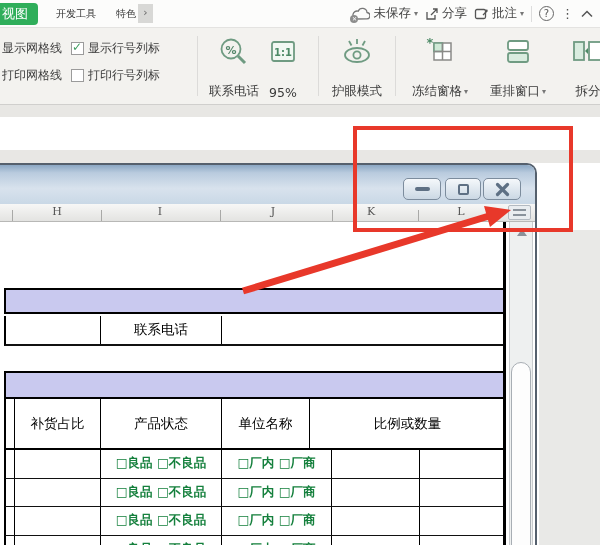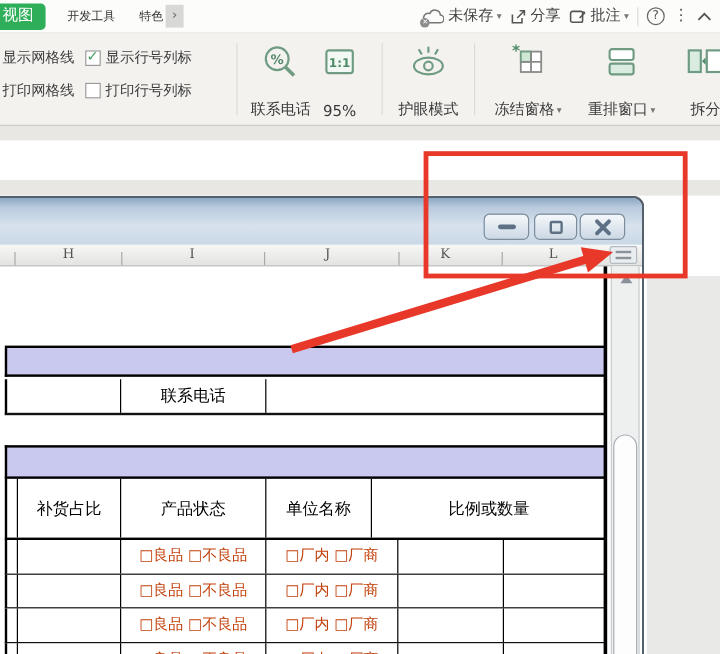--- a/index.html
+++ b/index.html
@@ -70,21 +70,21 @@
   .split-handle i{display:block;height:2px;background:#8a939c;margin:3px 4px 0 4px;}
 
   
   .tblock{position:absolute;box-sizing:border-box;}
   .lavender{background:#c9c9ef;}
   .t-cellrow{display:flex;}
   .t-cellrow>div{box-sizing:border-box;height:100%;display:grid;place-items:center;}
   .bl2{border-left:2px solid #000;}
   .br{border-right:1.5px solid #000;}
   .hdr-txt{font-size:13.5px;font-weight:normal;color:#000;white-space:nowrap;}
-  .cell-txt{font-size:12.5px;font-weight:400;color:#c2410c;white-space:nowrap;}
+  .cell-txt{font-size:12.5px;font-weight:700;color:#15803d;white-space:nowrap;}
   .right-edge{position:absolute;left:503px;top:57px;width:3px;height:325px;background:#000;}
 
   
   .sb-track{position:absolute;left:509px;top:57px;width:24px;height:325px;background:#eef0f0;
           border-left:1px solid #c9ccce;border-right:1px solid #c9ccce;box-sizing:border-box;}
   .sb-up{position:absolute;left:517px;top:64px;width:0;height:0;
           border-left:5px solid transparent;border-right:5px solid transparent;
           border-bottom:7px solid #8b9199;}
   .sb-thumb{position:absolute;left:511px;top:197px;width:20px;height:200px;background:#fdfdfd;
           border:1.5px solid #a8aeb4;border-radius:10px 10px 0 0;box-sizing:border-box;}

